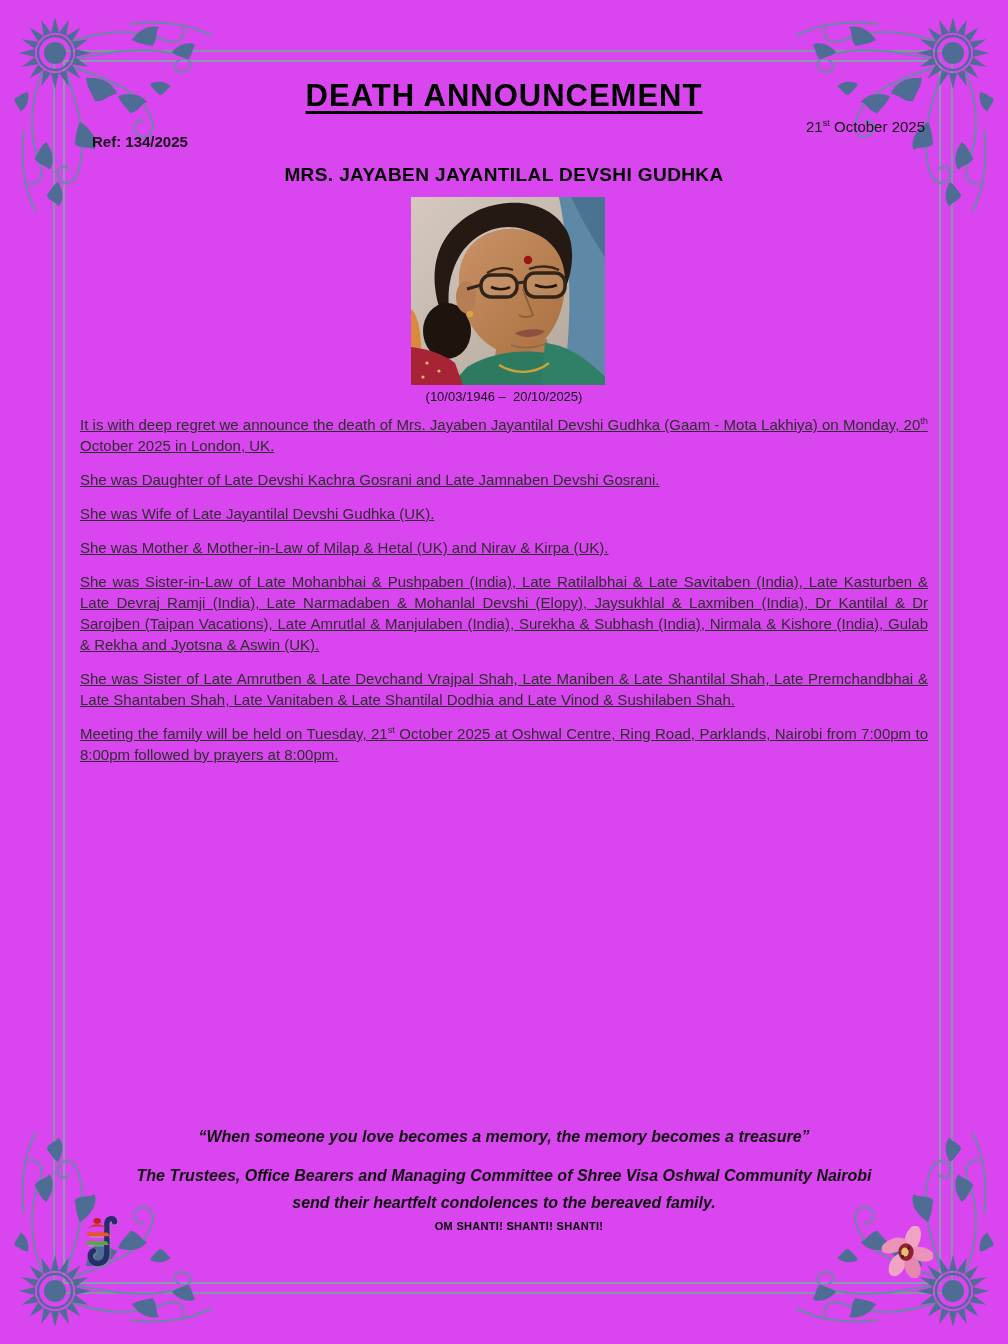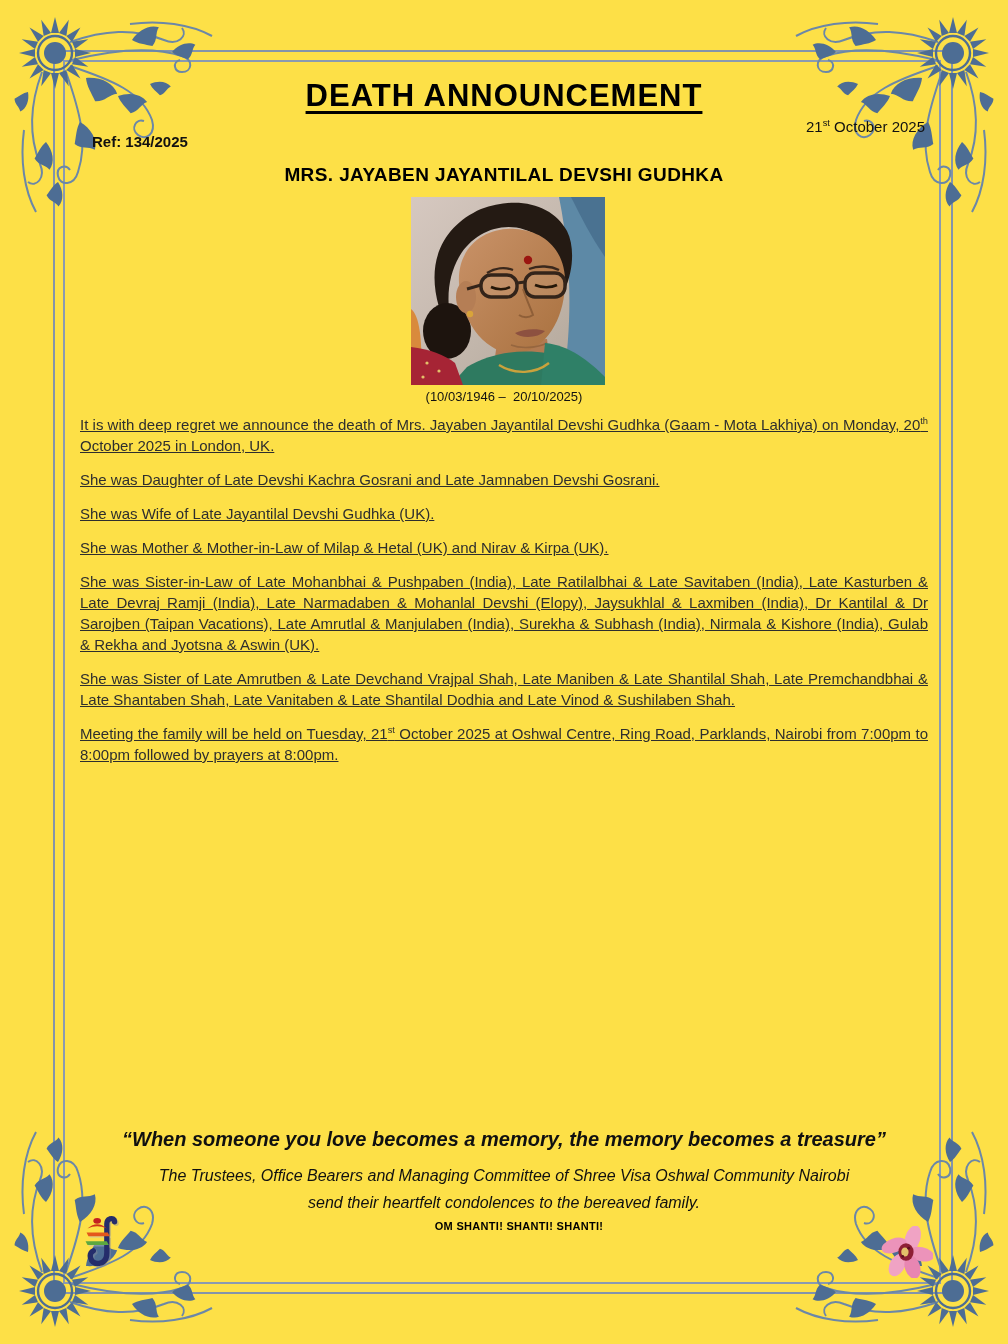--- a/index.html
+++ b/index.html
@@ -1,18 +1,18 @@
 <!DOCTYPE html>
 <html><head>
 <meta charset="utf-8">
 <style>
   html,body { margin:0; padding:0; background:#ffffff; }
   .page {
     position:relative; width:1008px; height:1344px; margin:0 auto;
-    background:#fde047; overflow:hidden;
+    background:#d946ef; overflow:hidden;
     font-family:"Liberation Sans","DejaVu Sans",sans-serif; color:#222;
   }
 
   
   .frame-outer { position:absolute; inset:50px 55px 50px 53px; border:2px solid #8394ab; pointer-events:none; }
   .frame-inner { position:absolute; inset:60px 67px 60px 63px; border:2px solid #8a9ab0; pointer-events:none; }
 
   
   .corner { position:absolute; width:222px; height:222px; pointer-events:none; }
   .corner.tl { top:0; left:0; }
@@ -45,25 +45,25 @@
   .body-text {
     position:absolute; top:414px; left:80px; width:848px;
     font-size:15px; line-height:21px; color:#2e2e2e;text-decoration:underline;
   }
   .body-text p { margin:0 0 13px 0; text-align:justify; }
   sup { font-size:0.62em; vertical-align:super; line-height:0; }
 
   
   .quote {
     position:absolute; top:1128px; left:0; width:100%; text-align:center;
-    font-size:20px; font-weight:bold; font-style:italic; color:#101010;
+    font-size:16px; font-weight:bold; font-style:italic; color:#101010;
   }
   .condolence {
     position:absolute; top:1162px; left:0; width:100%; text-align:center;
-    font-size:16px; font-weight:normal; font-style:italic; color:#101010; line-height:27px;
+    font-size:16px; font-weight:bold; font-style:italic; color:#101010; line-height:27px;
   }
   .om-shanti {
     position:absolute; top:1220px; left:0; width:100%; text-align:center;
     font-size:11px; font-weight:bold; color:#000; letter-spacing:0.3px;margin-left:15px;
   }
 
   .logo { position:absolute; left:82px; top:1216px; width:40px; height:58px; }
   .orchid { position:absolute; left:879px; top:1226px; width:54px; height:52px; }
 </style>
 </head>

